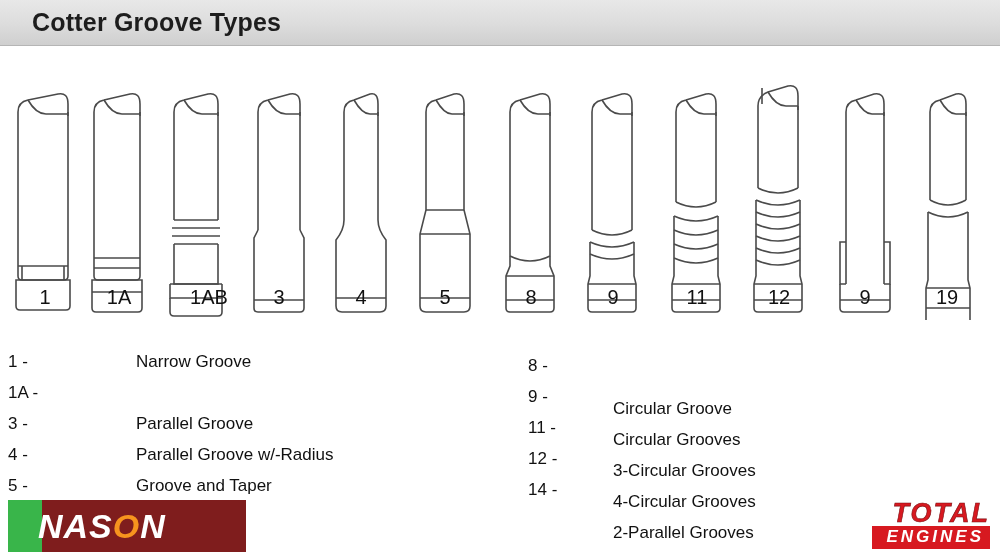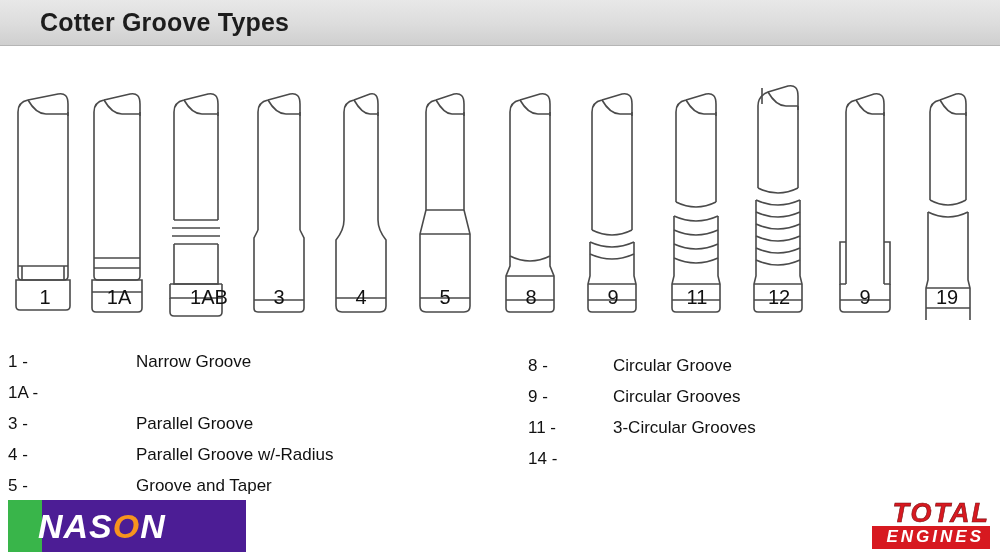--- a/index.html
+++ b/index.html
@@ -21,21 +21,21 @@
     left: 0;
     top: 0;
     width: 1000px;
     height: 46px;
     background: linear-gradient(to bottom, #e8e8e8 0%, #dcdcdc 55%, #cfcfcf 100%);
     border-bottom: 1px solid #b5b5b5;
     box-sizing: border-box;
   }
   #header-title {
     position: absolute;
-    left: 40px;
+    left: 32px;
     top: 8px;
     font-size: 25px;
     font-weight: bold;
     color: #1d1d1d;
     letter-spacing: 0.2px;
   }
   
   .ghost {
     position: absolute;
     top: 4px;
@@ -103,30 +103,30 @@
     white-space: nowrap;
   }
   .leg-text {
     position: absolute;
     top: 0;
     font-size: 17px;
     color: #111;
     white-space: nowrap;
   }
   #legend-left .leg-text { left: 80px; margin-left: 48px; }
-  #legend-right .leg-text { left: 85px; }
+  #legend-right .leg-text { left: 85px; margin-top: 43px; }
 
   
   #nason-logo {
     position: absolute;
     left: 8px;
     top: 500px;
     width: 238px;
     height: 52px;
-    background: #4c1d95;
+    background: #7f1d1d;
     overflow: hidden;
   }
   #nason-green {
     position: absolute;
     left: 0; top: 0;
     width: 34px; height: 52px;
     background: #39b54a;
   }
   #nason-text {
     position: absolute;
@@ -396,21 +396,26 @@
   </div>
   <div class="leg-row">
     <span class="leg-key">9 -</span>
     <span class="leg-text">Circular Grooves</span>
   </div>
   <div class="leg-row">
     <span class="leg-key">11 -</span>
     <span class="leg-text">3-Circular Grooves</span>
   </div>
   <div class="leg-row">
+    <span class="leg-key">12 -</span>
+    <span class="leg-text">4-Circular Grooves</span>
+  </div>
+  <div class="leg-row">
     <span class="leg-key">14 -</span>
+    <span class="leg-text">2-Parallel Grooves</span>
   </div>
 </div>
 
 <div id="nason-logo">
   <div id="nason-green"></div>
   <div id="nason-text">NAS<span id="nason-o">O</span>N</div>
 </div>
 
 <div id="total-logo">
   <div id="total-word">TOTAL</div>

